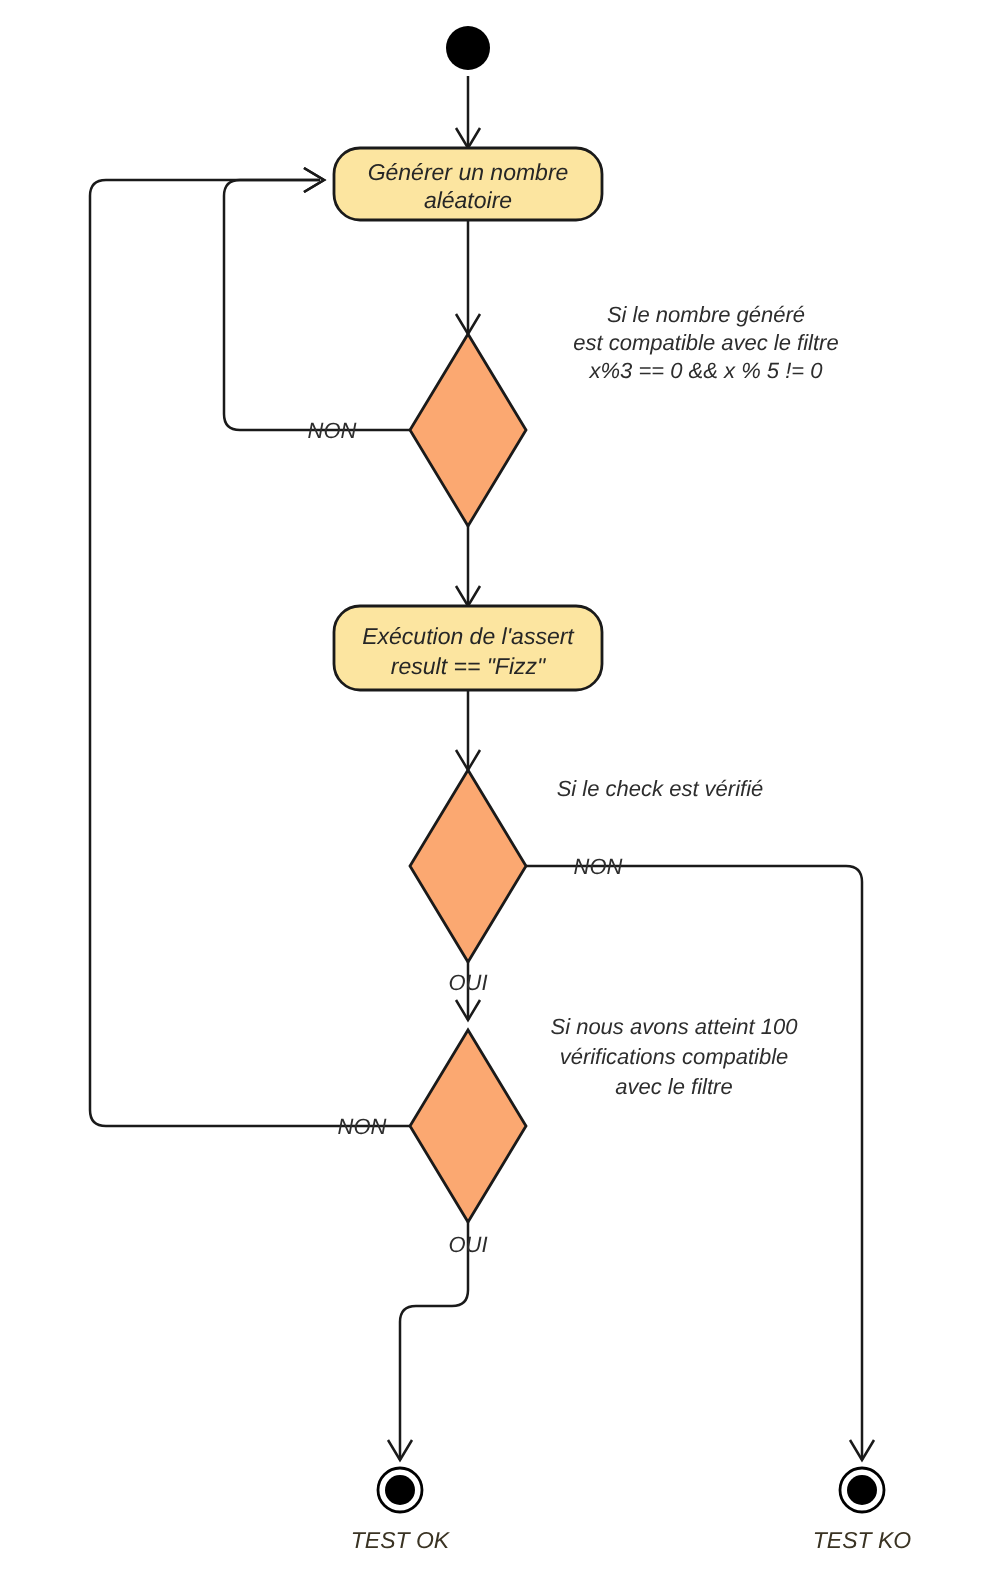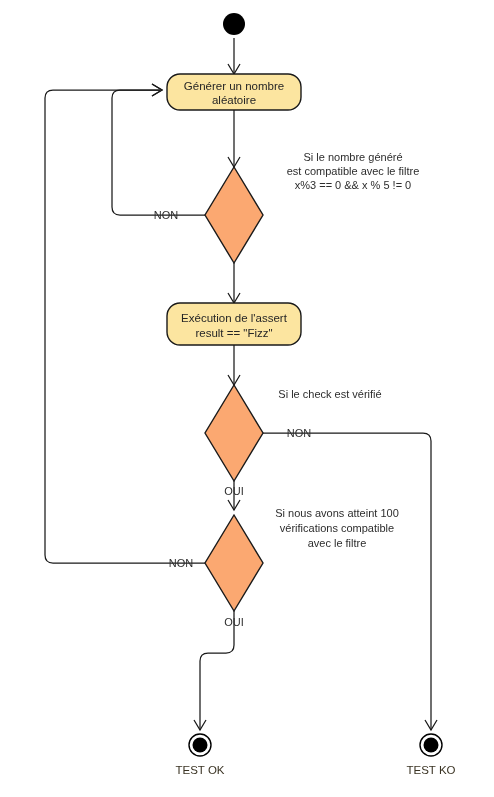--- a/index.html
+++ b/index.html
@@ -13,20 +13,21 @@
     font-family: "Liberation Sans", sans-serif;
     position: relative;
     overflow: hidden;
   }
   #diagram-root {
     position: absolute;
     left: 0;
     top: 0;
     width: 494px;
     height: 797px;
+    font-style: italic;
   }
   svg#uml-canvas {
     position: absolute;
     left: 0;
     top: 0;
     display: block;
   }
   .edge {
     fill: none;
     stroke: #1a1a1a;

